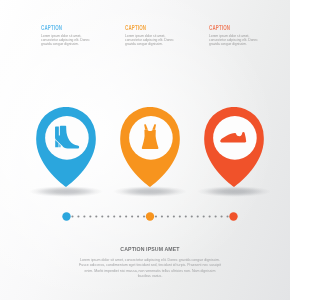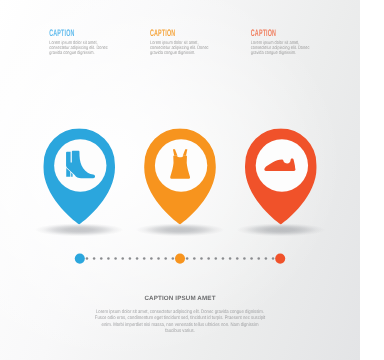--- a/index.html
+++ b/index.html
@@ -1,22 +1,22 @@
 <!DOCTYPE html>
 <html><head>
 <meta charset="utf-8">
 <style>
   html,body{margin:0;padding:0;}
   body{width:300px;height:300px;overflow:hidden;
        font-family:"Liberation Sans",sans-serif;
        background:#ffffff;}
-  .stage{position:relative;width:300px;height:300px;overflow:hidden;
+  .stage{position:relative;width:244px;height:300px;overflow:hidden;
        background:
          radial-gradient(65% 55% at 30% 45%, rgba(255,255,255,0.95) 0%, rgba(255,255,255,0.55) 45%, rgba(255,255,255,0) 100%),
-         linear-gradient(110deg, #ffffff 0%, #f8f8f9 35%, #eceded 70%, #e3e4e6 100%);}
+         linear-gradient(110deg, #ffffff 0%, #f8f8f9 35%, #eceded 70%, #e3e4e6 100%); padding-left: 46px;}
   .col{position:absolute;width:84px;}
   .cap{font-size:8px;font-weight:bold;letter-spacing:0.25px;line-height:8px;
        transform:scaleX(0.56);transform-origin:0 0;white-space:nowrap;}
   .para{font-size:4.1px;line-height:4.2px;color:#9b9b9b;white-space:nowrap;
        transform:scaleX(0.80);transform-origin:0 0;margin-top:1.6px;}
   .pinwrap{position:absolute;width:60px;height:80px;}
   .pinwrap svg{display:block;}
   .shadow{position:absolute;width:74px;height:11px;border-radius:50%;
      background:radial-gradient(50% 50% at 50% 50%, rgba(96,100,108,0.36) 0%, rgba(96,100,108,0.33) 30%, rgba(96,100,108,0.22) 55%, rgba(96,100,108,0.07) 80%, rgba(96,100,108,0) 100%);}
   .dots{position:absolute;left:0;top:208px;width:300px;height:12px;}

